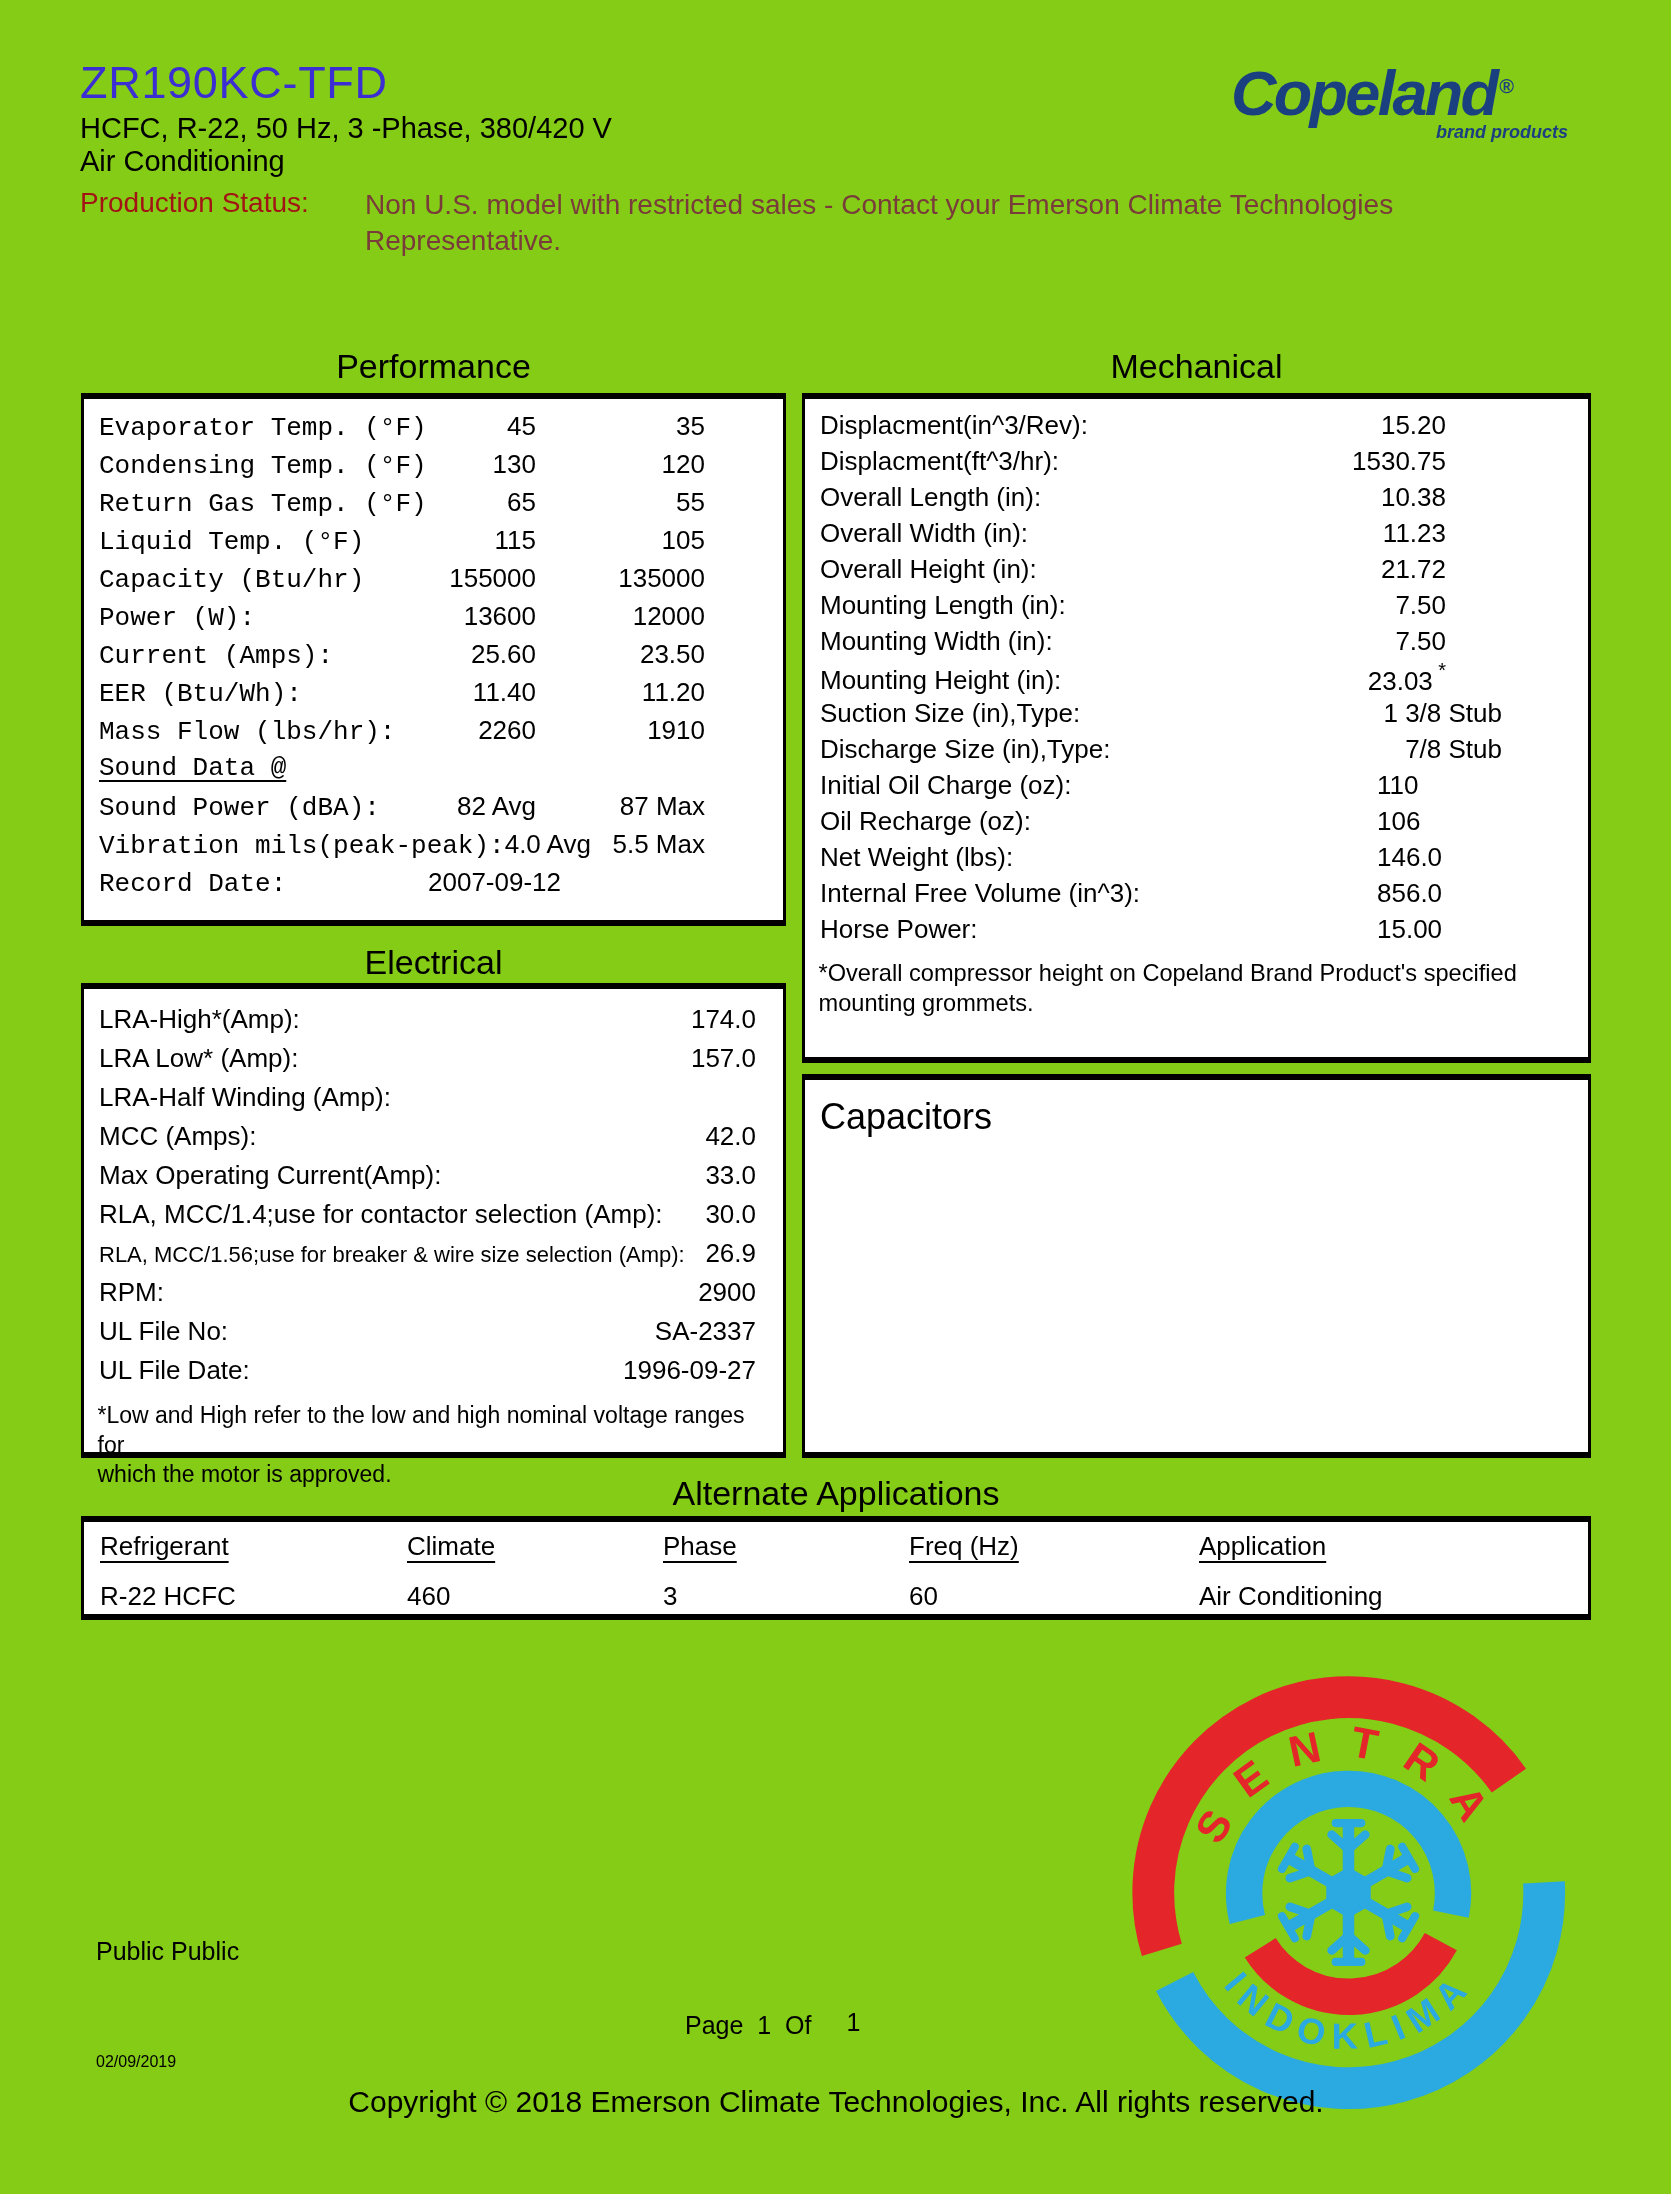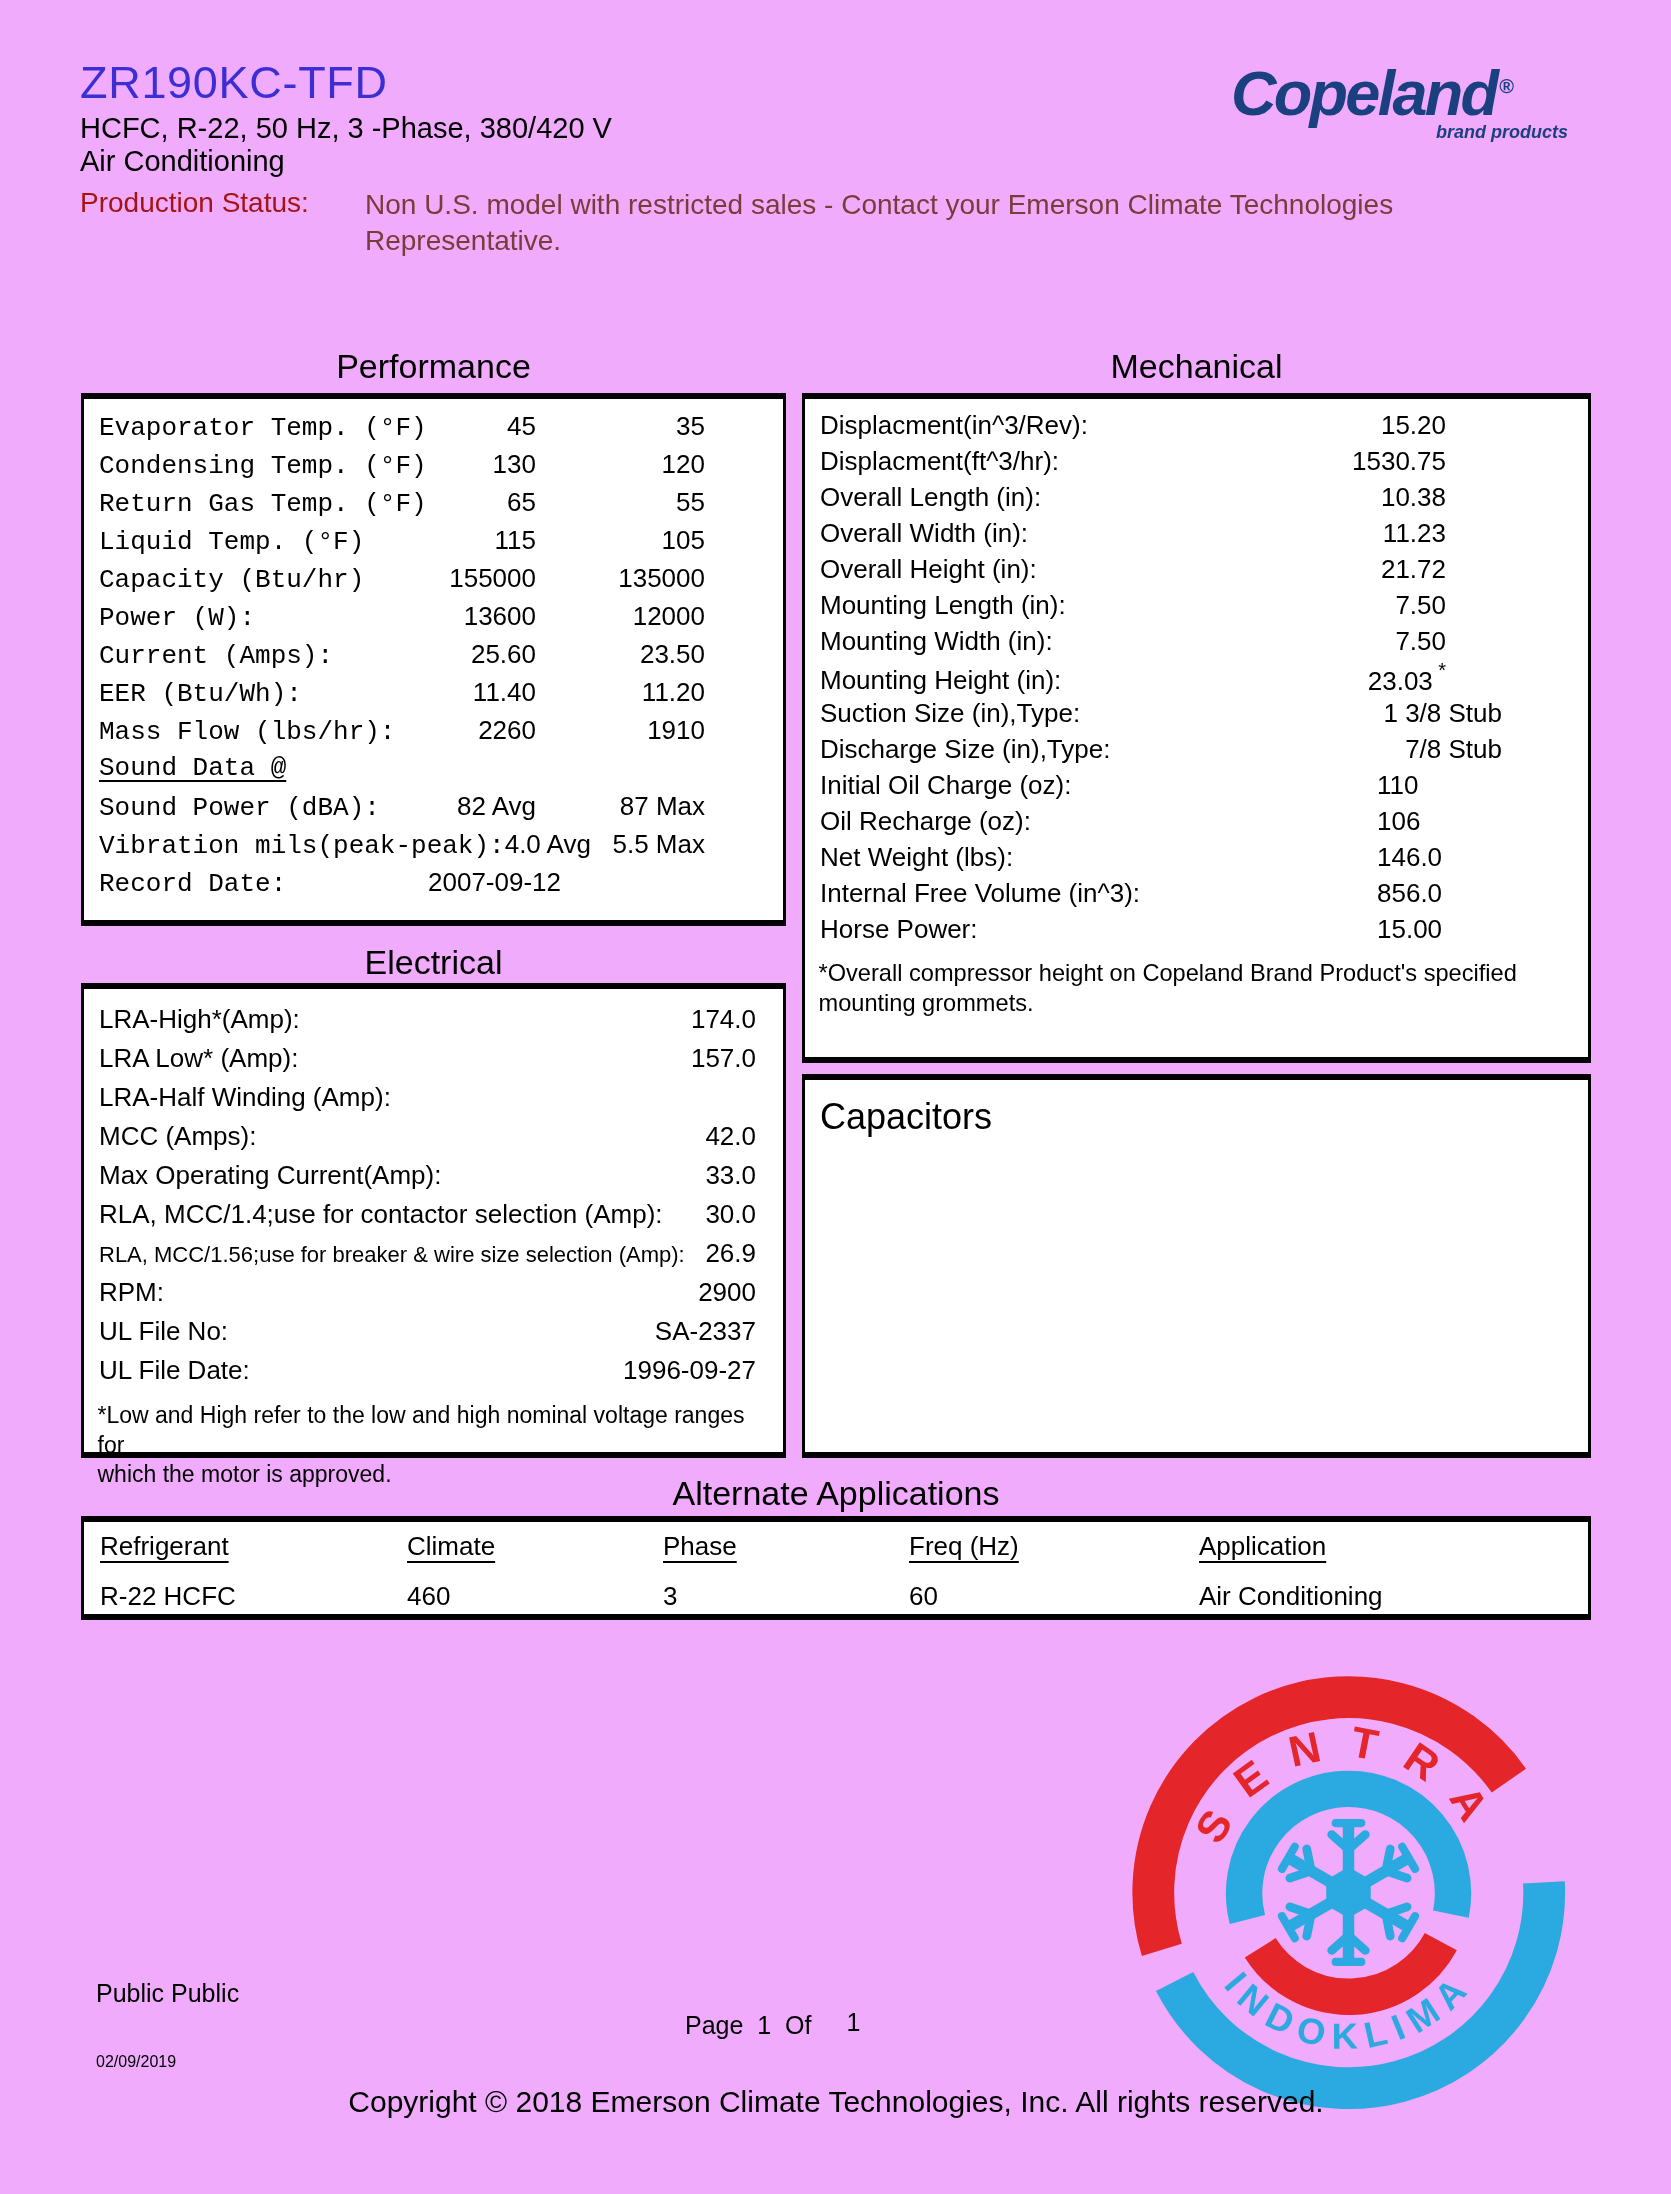--- a/index.html
+++ b/index.html
@@ -1,17 +1,17 @@
 <!DOCTYPE html>
 <html style="font-size:10.8px"><head>
 <meta charset="utf-8">
 <style>
   html,body{margin:0;padding:0;background:#888;}
   .page{
-    position:relative;width:1672px;height:2194px;background:#f0abfc;
+    position:relative;width:1672px;height:2194px;background:#84cc16;
     font-family:"Liberation Sans","DejaVu Sans",sans-serif;color:#000;overflow:hidden;
   }
   
   .model{position:absolute;left:80px;top:57px;font-size:45px;color:#3b2fd4;letter-spacing:0.7px;}
   .sub1{position:absolute;left:80px;top:112px;font-size:29px;}
   .sub2{position:absolute;left:80px;top:145px;font-size:29px;}
   .prod{position:absolute;left:80px;top:187px;display:flex;font-size:28px;}
   .prod .plabel{color:#a31515;width:285px;flex:none;}
   .prod .pvalue{color:#7a3b3b;width:1052px;line-height:1.28;}
   .copeland{position:absolute;left:1231px;top:57px;width:364px;color:#1b4080;}
@@ -53,21 +53,21 @@
   .erow .val{margin-left:auto;text-align:right;white-space:nowrap;}
   .efoot{padding:6.7px 20px 0 13.5px;font-size:23px;line-height:1.3;}
   
   .capstitle{font-size:36px;}
   
   .arow{display:grid;grid-template-columns:307px 256px 246px 290px 1fr;padding-left:16px;font-size:26px;}
   .arow.hdr span{text-decoration:underline;text-underline-offset:6px;text-decoration-thickness:2px;}
   .arow.data{margin-top:19px;font-size:26px;}
   .arow span{white-space:nowrap;}
   
-  .f-class{position:absolute;left:96px;top:1979px;font-size:25px;}
+  .f-class{position:absolute;left:96px;top:1937px;font-size:25px;}
   .f-date{position:absolute;left:96px;top:2053px;font-size:16px;}
   .f-page{position:absolute;left:685px;top:2011px;font-size:25px;white-space:pre;}
   .f-page .tot{margin-left:35px;position:relative;top:-3.4px;}
   .f-copy{position:absolute;left:0;top:2085px;width:1672px;text-align:center;font-size:30px;}
   
   .sentra{position:absolute;left:1116px;top:1660px;width:465px;height:465px;}
 </style>
 </head>
 <body>
 

